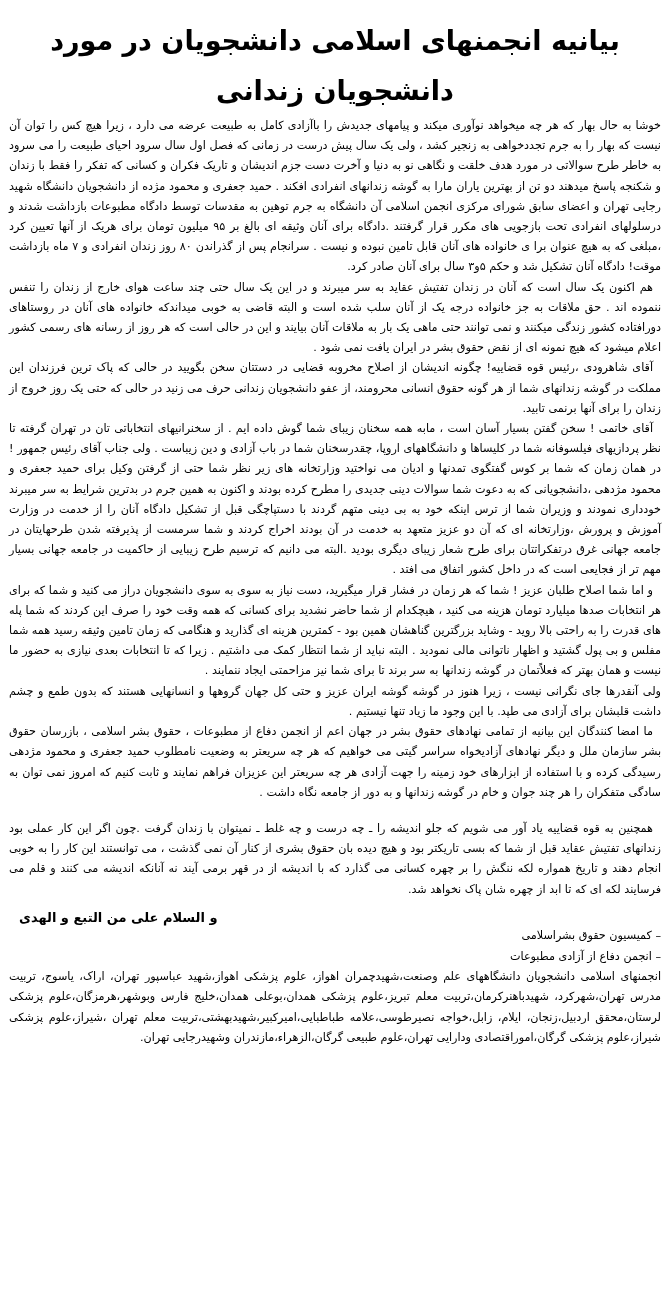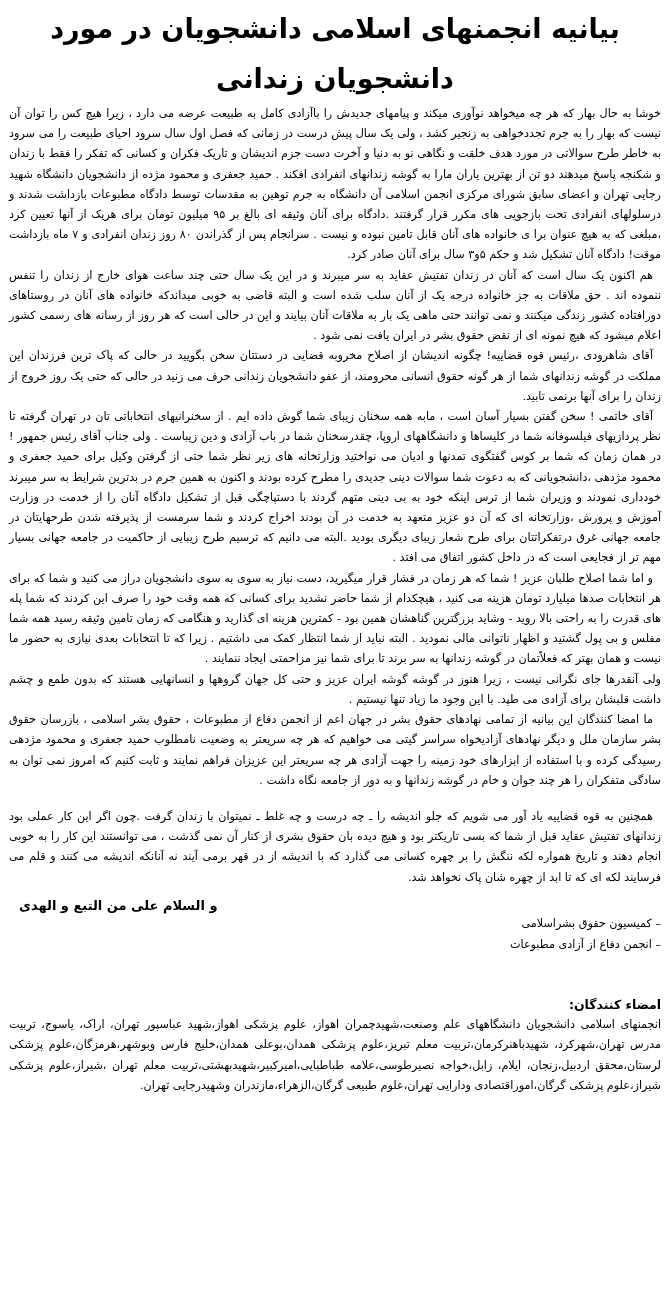--- a/index.html
+++ b/index.html
@@ -10,21 +10,21 @@
     body {
       width: 670px;
       height: 1300px;
       overflow: hidden;
       color: #000000;
       font-family: "DejaVu Sans", sans-serif;
     }
     .page {
       direction: rtl;
       width: 652px;
-      margin: 4px auto;
+      margin: 16px auto;
       padding-top: 0;
     }
     .title {
       text-align: center;
       font-family: "DejaVu Sans", sans-serif;
       font-weight: bold;
       font-size: 27px;
       line-height: 50px;
       margin: 0;
     }
@@ -100,16 +100,15 @@
     <p class="para indent gap-before">همچنین به قوه قضاییه یاد آور می شویم که جلو اندیشه را ـ چه درست و چه غلط ـ نمیتوان با زندان گرفت .چون اگر این کار عملی بود زندانهای تفتیش عقاید قبل از شما که بسی تاریکتر بود و هیچ دیده بان حقوق بشری از کنار آن نمی گذشت ، می توانستند این کار را به خوبی انجام دهند و تاریخ همواره لکه ننگش را بر چهره کسانی می گذارد که با اندیشه از در قهر برمی آیند نه آنانکه اندیشه می کنند و قلم می فرسایند لکه ای که تا ابد از چهره شان پاک نخواهد شد.</p>
   </div>
 
   <div class="closing">و السلام علی من التبع و الهدی</div>
 
   <ul class="cc-list">
     <li>کمیسیون حقوق بشراسلامی</li>
     <li>انجمن دفاع از آزادی مطبوعات</li>
   </ul>
 
-  <div class="sign-heading">امضاء کنندگان:</div>
   <p class="sign-text">انجمنهای اسلامی دانشجویان دانشگاههای علم وصنعت،شهیدچمران اهواز، علوم پزشکی اهواز،شهید عباسپور تهران، اراک، یاسوج، تربیت مدرس تهران،شهرکرد، شهیدباهنرکرمان،تربیت معلم تبریز،علوم پزشکی همدان،بوعلی همدان،خلیج فارس وبوشهر،هرمزگان،علوم پزشکی لرستان،محقق اردبیل،زنجان، ایلام، زابل،خواجه نصیرطوسی،علامه طباطبایی،امیرکبیر،شهیدبهشتی،تربیت معلم تهران ،شیراز،علوم پزشکی شیراز،علوم پزشکی گرگان،اموراقتصادی ودارایی تهران،علوم طبیعی گرگان،الزهراء،مازندران وشهیدرجایی تهران.</p>
 
 </div>
 
 </body></html>

